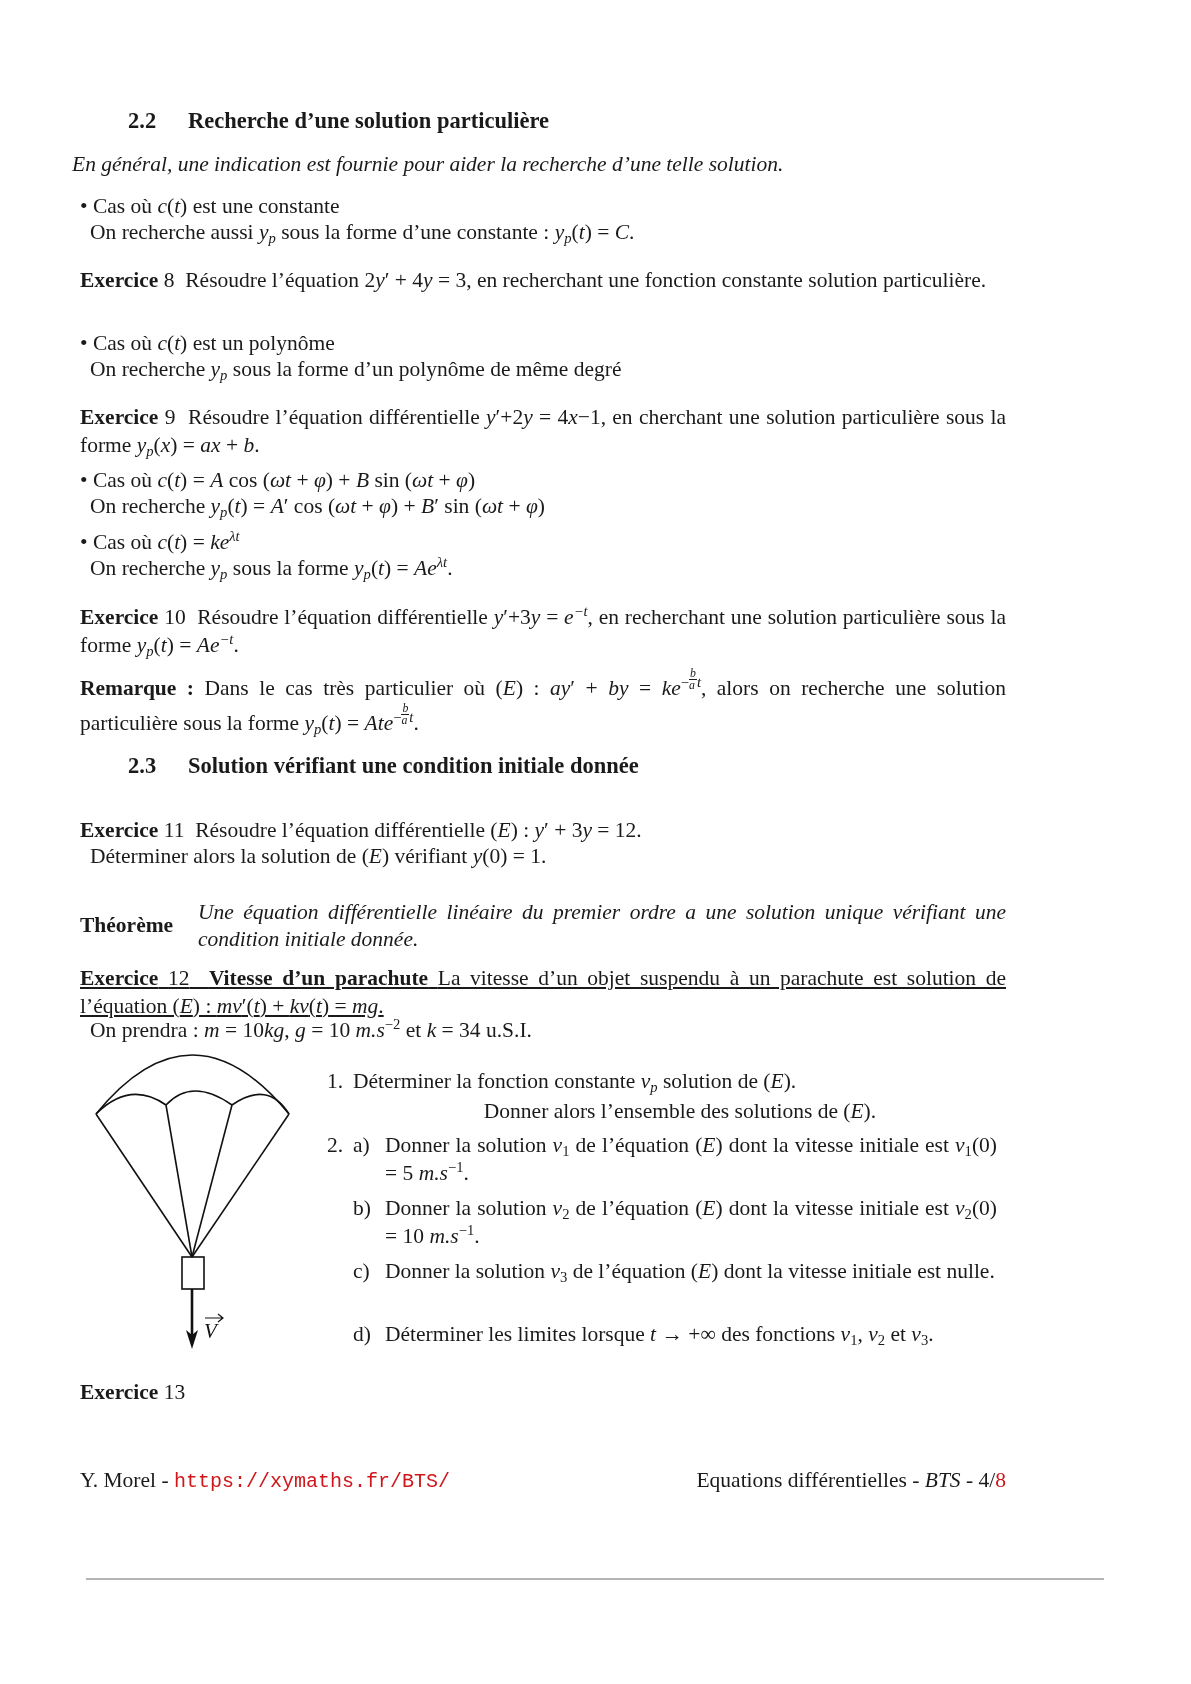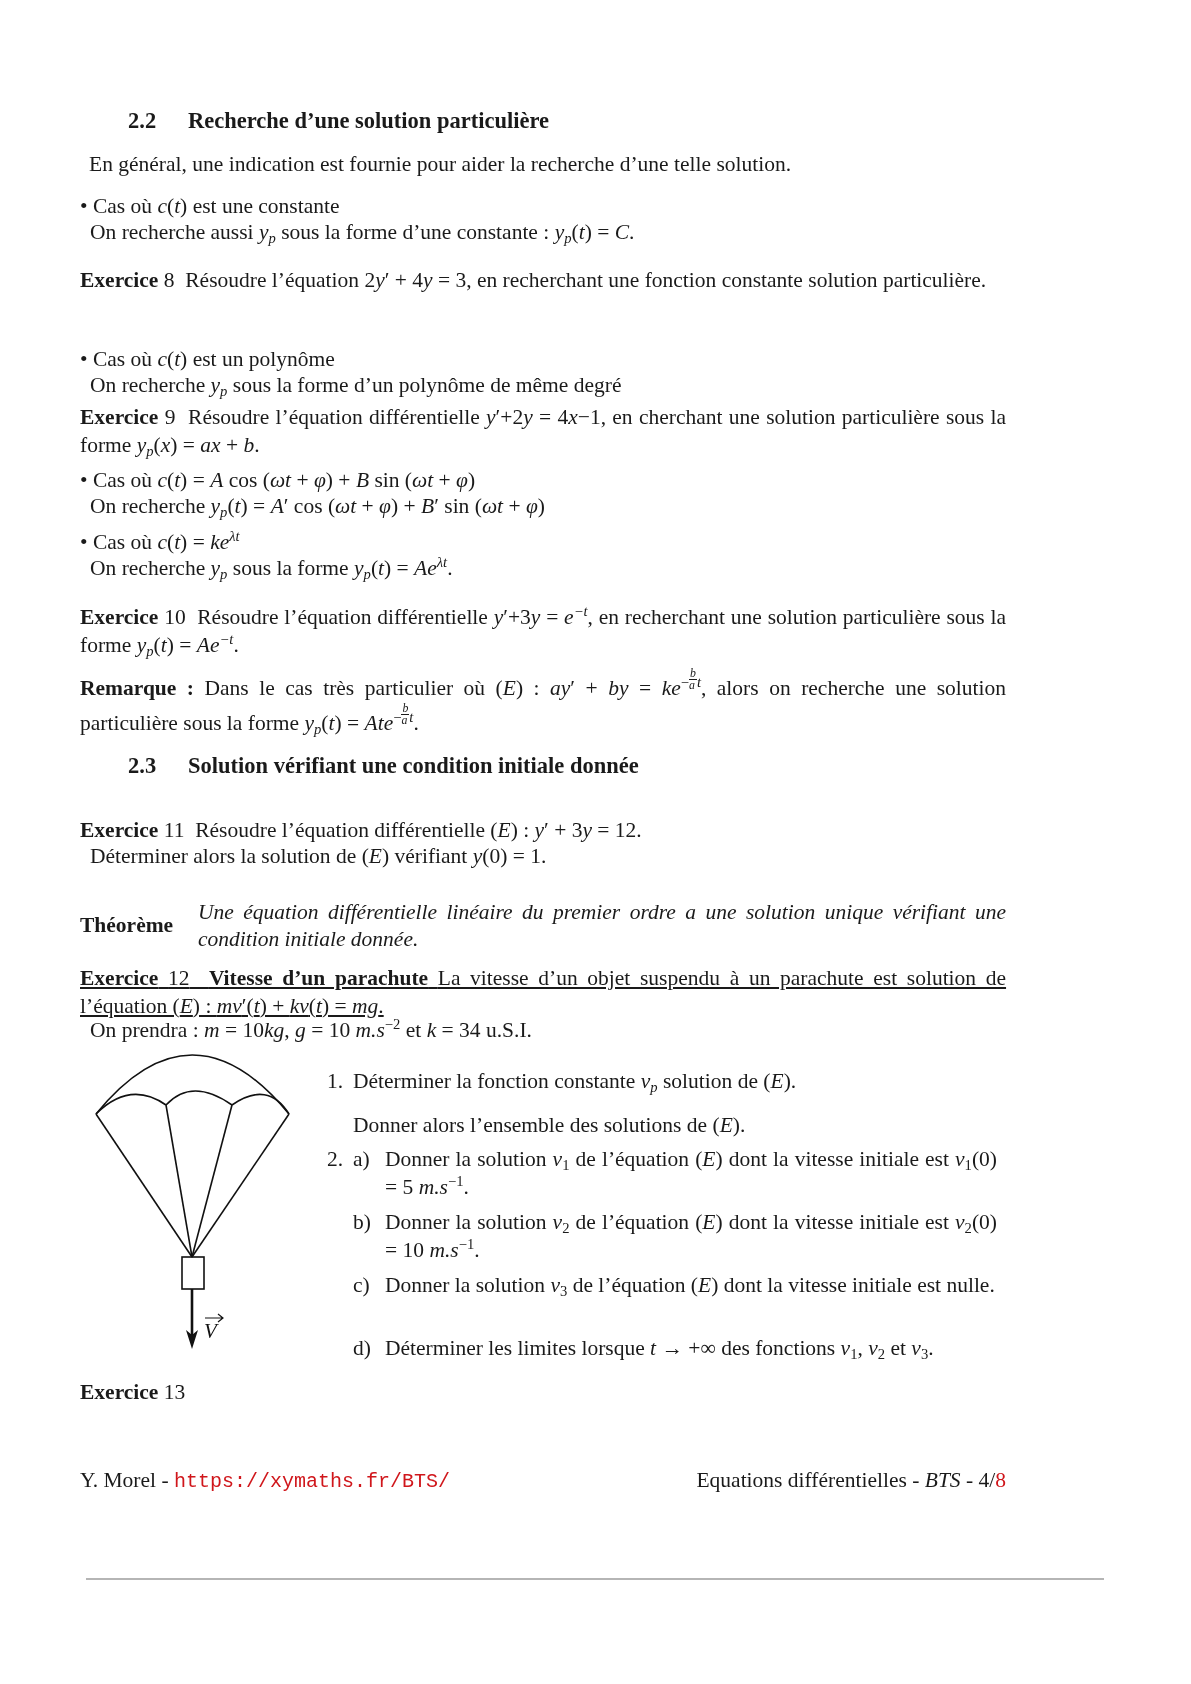--- a/index.html
+++ b/index.html
@@ -28,34 +28,34 @@
 </style>
 </head>
 <body>
 
 <div class="page">
 
   <div class="abs sec" style="left:128px; top:108px;">
     <span class="num">2.2</span><span>Recherche d’une solution particulière</span>
   </div>
 
-  <div class="abs txt" style="left:89px; top:150px;">En général, une indication est fournie pour aider la recherche d’une telle solution.</div>
+  <div class="abs txt" style="left:72px; top:150px;font-style:italic;">En général, une indication est fournie pour aider la recherche d’une telle solution.</div>
 
   <div class="abs txt" style="left:80px; top:192px;">
     <div><span>•</span> <span><span>Cas où </span><span class="seg-it">c</span><span>(</span><span class="seg-it">t</span><span>) est une constante</span></span></div>
     <div style="padding-left:10px; margin-top:-2px;"><span>On recherche aussi </span><span class="seg-it">y</span><sub style="font-style: italic;">p</sub><span> sous la forme d’une constante : </span><span class="seg-it">y</span><sub style="font-style: italic;">p</sub><span>(</span><span class="seg-it">t</span><span>) = </span><span class="seg-it">C</span><span>.</span></div>
   </div>
 
   <div class="abs txt wrap just" style="left:80px; top:266px; width:926px;">
     <span class="b">Exercice</span>
     <span>8</span>&nbsp;
     <span><span>Résoudre l’équation 2</span><span class="seg-it">y</span><span>′ + 4</span><span class="seg-it">y</span><span> = 3, en recherchant une fonction constante solution particulière.</span></span>
   </div>
 
-  <div class="abs txt" style="left:80px; top:329px;margin-top:16px;">
+  <div class="abs txt" style="left:80px; top:329px;">
     <div><span>•</span> <span><span>Cas où </span><span class="seg-it">c</span><span>(</span><span class="seg-it">t</span><span>) est un polynôme</span></span></div>
     <div style="padding-left:10px; margin-top:-2px;"><span>On recherche </span><span class="seg-it">y</span><sub style="font-style: italic;">p</sub><span> sous la forme d’un polynôme de même degré</span></div>
   </div>
 
   <div class="abs txt wrap just" style="left:80px; top:403px; width:926px;">
     <span class="b">Exercice</span>
     <span>9</span>&nbsp;
     <span><span>Résoudre l’équation différentielle </span><span class="seg-it">y</span><span>′+2</span><span class="seg-it">y</span><span> = 4</span><span class="seg-it">x</span><span>−1, en cherchant une solution particulière sous la forme </span><span class="seg-it">y</span><sub style="font-style: italic;">p</sub><span>(</span><span class="seg-it">x</span><span>) = </span><span class="seg-it">ax</span><span> + </span><span class="seg-it">b</span><span>.</span></span>
   </div>
 
@@ -120,21 +120,21 @@
     </g>
     <line x1="106" y1="237" x2="106" y2="285" stroke="#111" stroke-width="2.6"></line>
     <path d="M100,278 L106,297 L112,278 L106,283 Z" fill="#111"></path>
     <path d="M119,266 L136,266 M132,262 L137,266 L132,270" stroke="#111" stroke-width="1.2" fill="none"></path>
     <text x="118" y="286" font-family="Liberation Serif, DejaVu Serif, serif" font-style="italic" font-size="21" fill="#111">V</text>
   </svg>
 
   <div class="abs txt" style="left:327px; top:1067px; width:680px;">
     <div>
       <span class="qn">1.</span><span><span>Déterminer la fonction constante </span><span class="seg-it">v</span><sub style="font-style: italic;">p</sub><span> solution de (</span><span class="seg-it">E</span><span>).</span></span>
-      <div style="padding-left:26px; margin-top:16px;"><span>Donner alors l’ensemble des solutions de (</span><span class="seg-it">E</span><span>).</span></div>
+      <div style="padding-left:26px; margin-top:2px;text-align:center;"><span>Donner alors l’ensemble des solutions de (</span><span class="seg-it">E</span><span>).</span></div>
     </div>
     <div style="margin-top:6px;">
       <div style="position:relative;">
         <span class="qn">2.</span><span class="qa">a)</span>
         <div class="wrap just" style="position:absolute; left:58px; top:0; width:612px;"><span>Donner la solution </span><span class="seg-it">v</span><sub>1</sub><span> de l’équation (</span><span class="seg-it">E</span><span>) dont la vitesse initiale est </span><span class="seg-it">v</span><sub>1</sub><span>(0) = 5 </span><span class="seg-it">m.s</span><sup>−1</sup><span>.</span></div>
       </div>
       <div style="height:32px;"></div>
       <div style="position:relative; margin-top:3px;">
         <span class="qn"></span><span class="qa">b)</span>
         <div class="wrap just" style="position:absolute; left:58px; top:0; width:612px;"><span>Donner la solution </span><span class="seg-it">v</span><sub>2</sub><span> de l’équation (</span><span class="seg-it">E</span><span>) dont la vitesse initiale est </span><span class="seg-it">v</span><sub>2</sub><span>(0) = 10 </span><span class="seg-it">m.s</span><sup>−1</sup><span>.</span></div>

